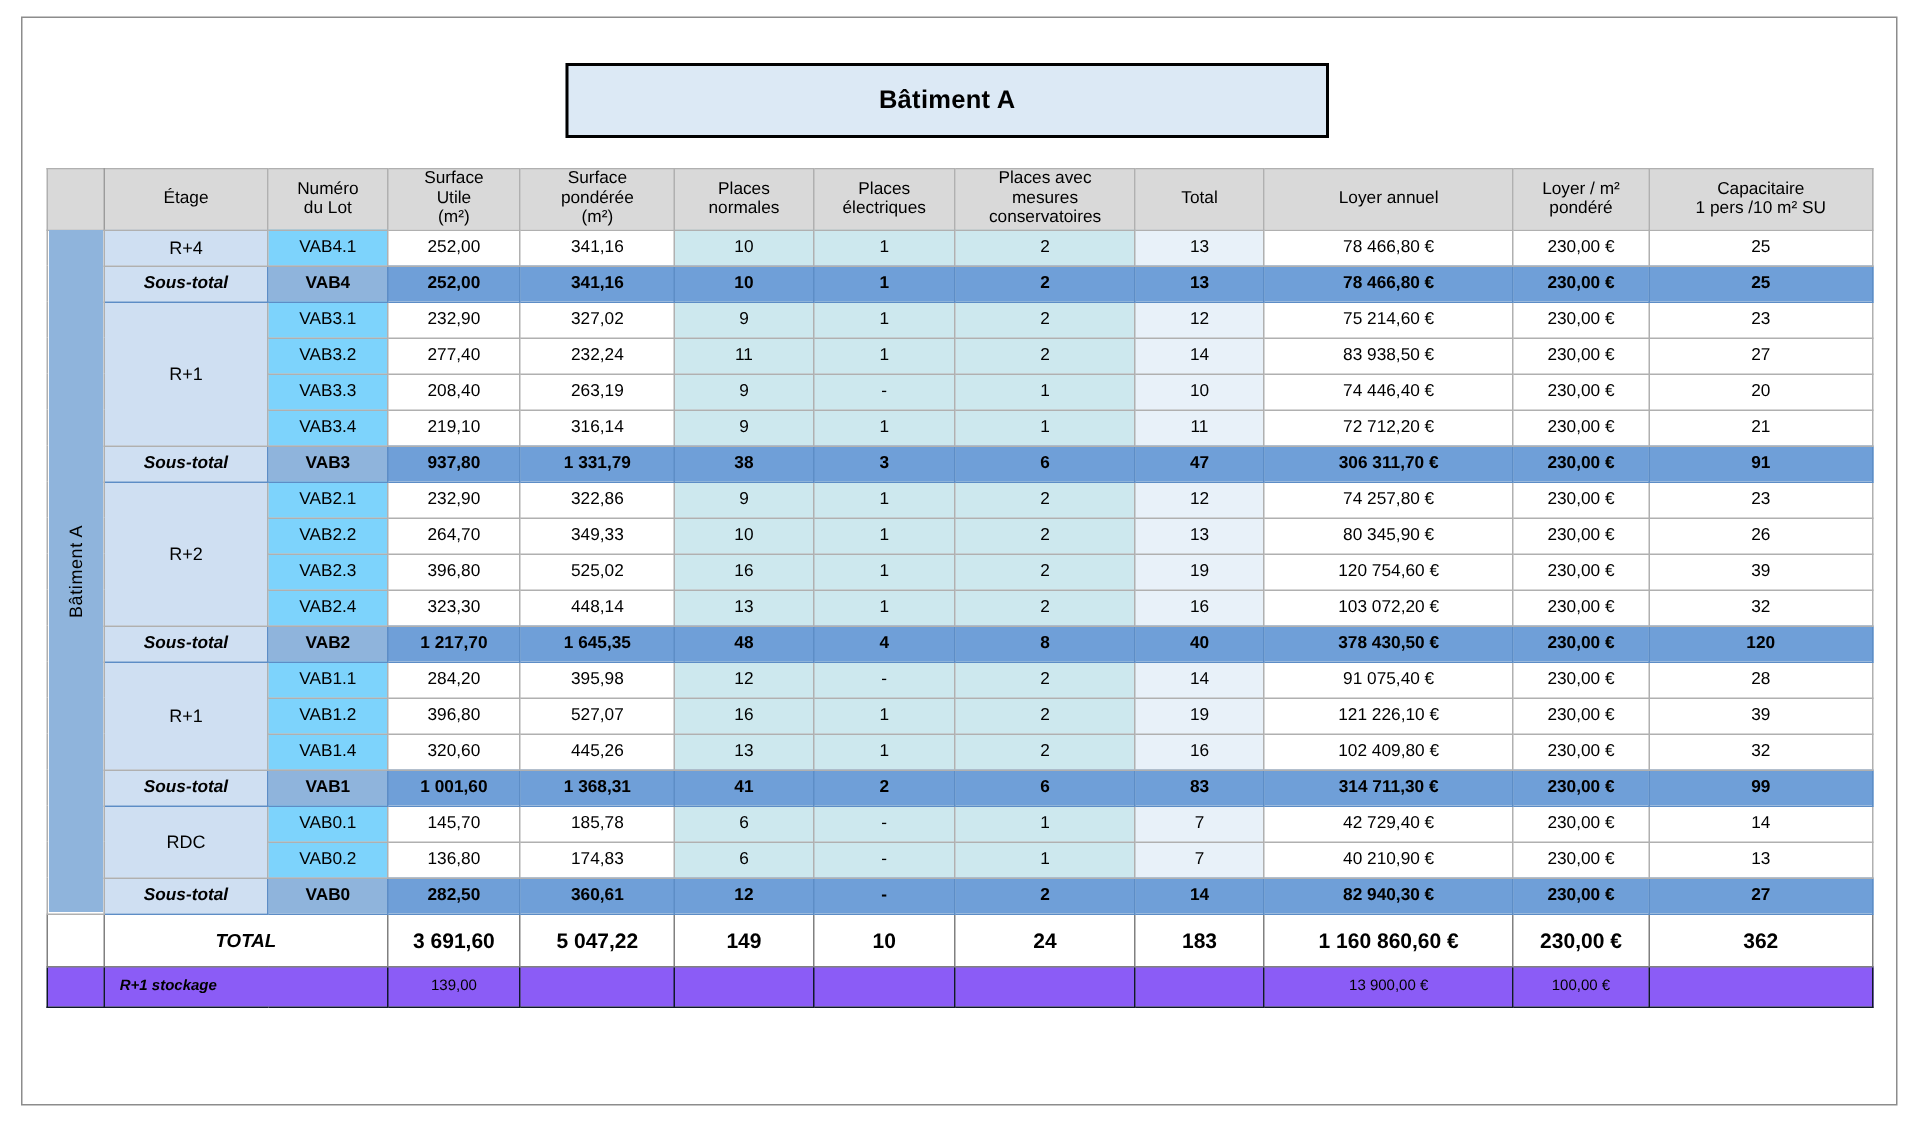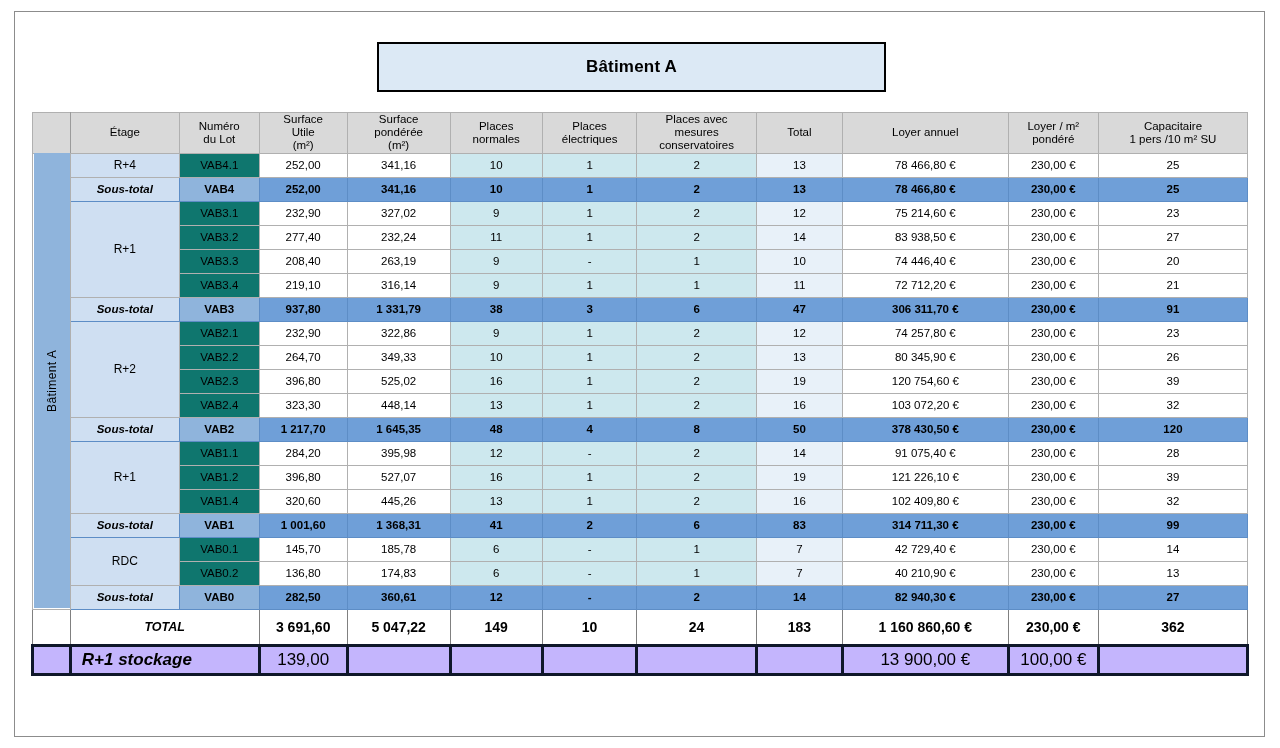--- a/index.html
+++ b/index.html
@@ -117,21 +117,21 @@
   td.side-empty {
     background: #ffffff;
     border-left: 1px solid #b0b0b0;
     border-right: 1px solid #b0b0b0;
     border-top: none;
     border-bottom: none;
   }
 
   
   .c-etagecell { background: #cfdff2; font-weight: bold; font-size: 12px; }
-  .c-lotcell   { background: #0f766e; font-weight: bold; font-size: 11.5px; }
+  .c-lotcell   { background: #7dd3fc; font-weight: bold; font-size: 11.5px; }
   .c-white     { background: #ffffff; }
   .c-lightblue { background: #cde8ee; }
   .c-paleblue  { background: #e8f1f9; }
   .c-num       { text-align: right; padding-right: 10px; }
   .c-numc      { text-align: center; }
 
   
   tr.subtotal td {
     background: #6f9fd8;
     font-weight: bold;
@@ -158,24 +158,24 @@
   }
   tr.total td.tot-label {
     font-style: italic;
     font-weight: bold;
     font-size: 12.5px;
   }
   tr.total td.tot-first { border-left: 1px solid #808080; }
 
   
   tr.stockage td {
-    background: #c4b5fd;
+    background: #8b5cf6;
     height: 26px;
-    font-size: 17px;
-    border: 3px solid #0f172a;
+    font-size: 10px;
+    border: 1px solid #0f172a;
   }
   tr.stockage td.stk-label {
     font-style: italic;
     font-weight: bold;
     text-align: left;
     padding-left: 10px;
   }
 </style>
 </head>
 <body>
@@ -386,21 +386,21 @@
             <td class="c-white c-numc">32</td>
           </tr>
           <tr class="subtotal">
             <td class="st-label">Sous-total</td>
             <td class="st-lot">VAB2</td>
             <td class="c-num">1 217,70</td>
             <td class="c-num">1 645,35</td>
             <td class="c-num">48</td>
             <td class="c-num">4</td>
             <td class="c-num">8</td>
-            <td class="c-num">50</td>
+            <td class="c-num">40</td>
             <td class="c-num">378 430,50 €</td>
             <td class="c-numc">230,00 €</td>
             <td class="c-numc">120</td>
           </tr>
           <tr>
             <td class="c-etagecell" rowspan="3">R+1</td>
             <td class="c-lotcell">VAB1.1</td>
             <td class="c-white c-num">284,20</td>
             <td class="c-white c-num">395,98</td>
             <td class="c-lightblue c-num">12</td>

